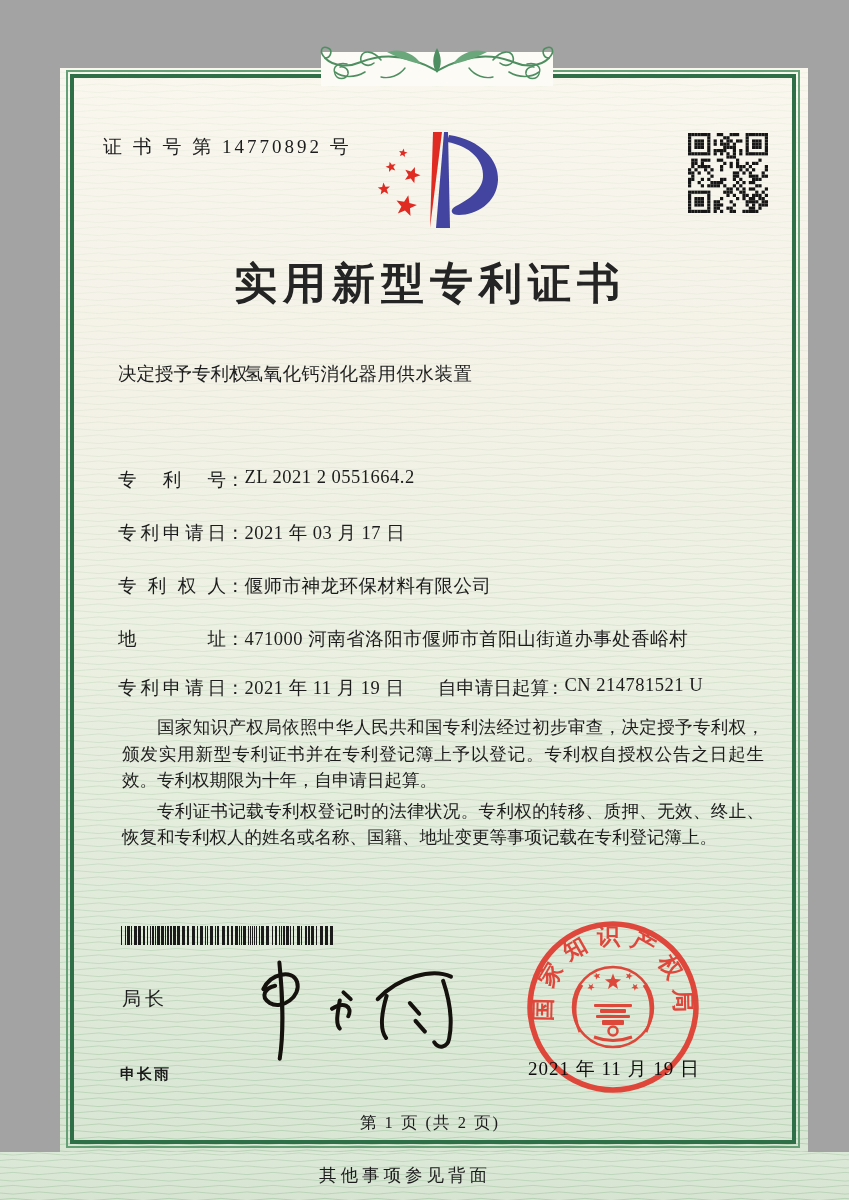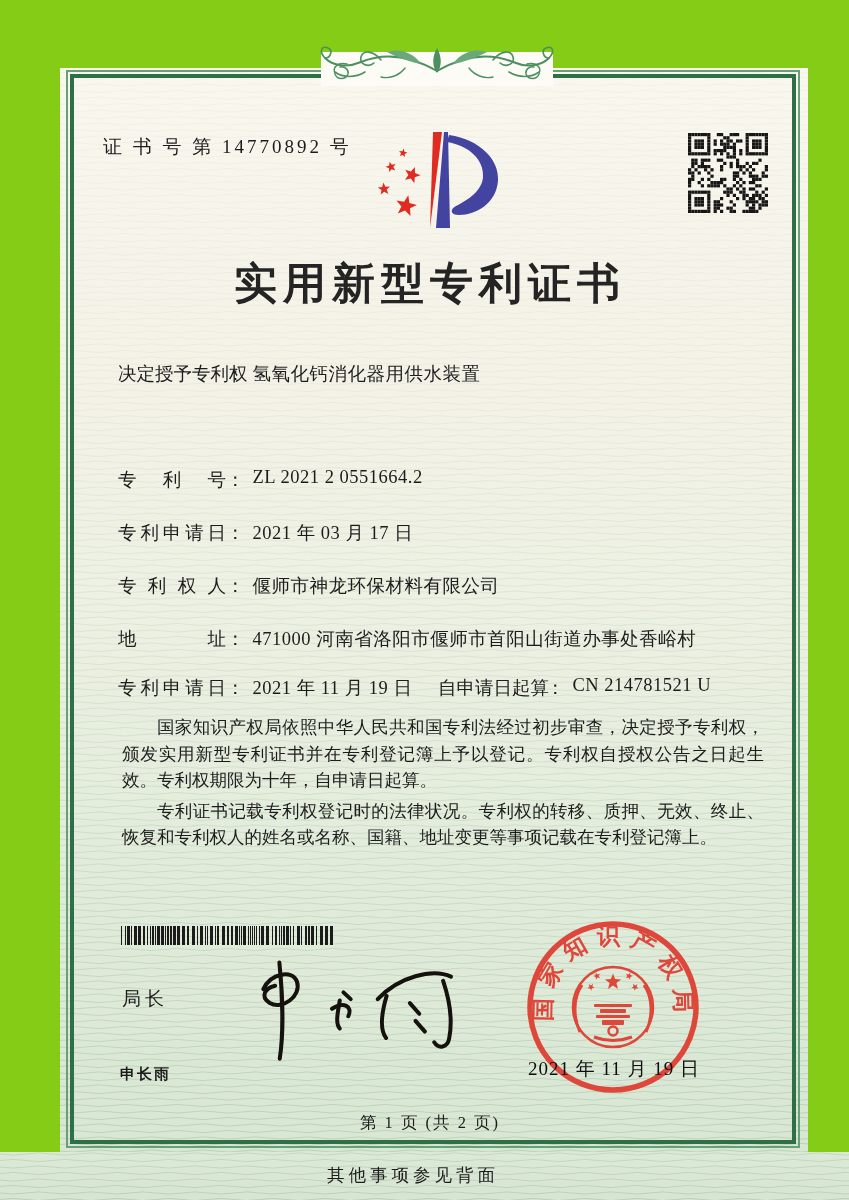--- a/index.html
+++ b/index.html
@@ -1,18 +1,18 @@
 <!DOCTYPE html>
 <html><head>
 <meta charset="utf-8">
 <style>
   html,body{margin:0;padding:0;background:#e9e9e6;}
   .page{
     position:relative;width:849px;height:1200px;margin:0 auto;
-    background:#84cc16;overflow:hidden;
+    background:#a3a3a3;overflow:hidden;
     font-family:"Liberation Serif","DejaVu Serif",serif;
     color:#1c1c1c;
   }
   .bg-inner{
     position:absolute;left:60px;top:68px;width:748px;height:1084px;
     background:linear-gradient(180deg,#f9f7ee 0%,#f4f2e7 30%,#ecf0e2 52%,#e3ecdc 72%,#d9e6d4 100%);
     z-index:0;
   }
   .bg-bottom{
     position:absolute;left:0;top:1152px;width:849px;height:48px;
@@ -33,35 +33,35 @@
   .cert-no{position:absolute;left:103px;top:134px;font-size:19px;letter-spacing:3px;}
   .logo{position:absolute;left:352px;top:120px;}
   .qr{position:absolute;left:688px;top:133px;}
   .title{
     position:absolute;left:0;top:255px;width:860px;text-align:center;
     font-size:43px;font-weight:700;letter-spacing:6px;color:#242424;
   }
   .field-row{position:absolute;left:118px;font-size:18.5px;white-space:nowrap;}
   .f-label{display:inline-block;width:108px;text-align:justify;text-align-last:justify;vertical-align:top;}
   .f-colon{display:inline-block;vertical-align:top;}
-  .f-value{display:inline-block;margin-left:8px;vertical-align:top;letter-spacing:0.5px;}
+  .f-value{display:inline-block;vertical-align:top;letter-spacing:0.5px;}
   .grant-col2{position:absolute;left:320px;top:0;}
   .body-text{
     position:absolute;left:118px;top:710px;width:650px;
     font-size:17.5px;line-height:26.5px;text-align:justify;
   }
   .body-text p{margin:4px;text-indent:2em;}
   .barcode{position:absolute;left:121px;top:926px;}
   .officer-title{position:absolute;left:122px;top:986px;font-size:19px;letter-spacing:4px;}
   .officer-name{position:absolute;left:120px;top:1065px;font-size:15px;letter-spacing:2px;font-weight:bold;}
   .signature{position:absolute;left:240px;top:950px;transform:rotate(-2deg);}
   .seal{position:absolute;left:524px;top:918px;mix-blend-mode:multiply;opacity:.9;z-index:5;}
   .seal-date{position:absolute;left:528px;top:1056px;font-size:19px;letter-spacing:1px;color:#0e0e0e;z-index:6;}
   .page-num{position:absolute;left:0;top:1112px;width:860px;text-align:center;font-size:16.5px;letter-spacing:2px;}
-  .back-note{position:absolute;left:0;top:1163px;width:810px;text-align:center;font-size:17.5px;letter-spacing:4px;z-index:4;padding-left:8px;}
+  .back-note{position:absolute;left:0;top:1163px;width:810px;text-align:center;font-size:17.5px;letter-spacing:4px;z-index:4;}
 </style>
 </head>
 <body>
 
 <div class="page">
 
   <div class="bg-inner"></div>
   <div class="bg-bottom"></div>
   <svg class="waves" id="waves-main" style="left:60px;top:68px" width="748" height="1084">
       <path d="M0 4.0 Q13 6.2 26 4.0 Q39 1.8 52 4.0 Q65 6.2 78 4.0 Q91 1.8 104 4.0 Q117 6.2 130 4.0 Q143 1.8 156 4.0 Q169 6.2 182 4.0 Q195 1.8 208 4.0 Q221 6.2 234 4.0 Q247 1.8 260 4.0 Q273 6.2 286 4.0 Q299 1.8 312 4.0 Q325 6.2 338 4.0 Q351 1.8 364 4.0 Q377 6.2 390 4.0 Q403 1.8 416 4.0 Q429 6.2 442 4.0 Q455 1.8 468 4.0 Q481 6.2 494 4.0 Q507 1.8 520 4.0 Q533 6.2 546 4.0 Q559 1.8 572 4.0 Q585 6.2 598 4.0 Q611 1.8 624 4.0 Q637 6.2 650 4.0 Q663 1.8 676 4.0 Q689 6.2 702 4.0 Q715 1.8 728 4.0 Q741 6.2 754 4.0" fill="none" stroke="#8fbb90" stroke-width="0.8" opacity="0.100"></path>

